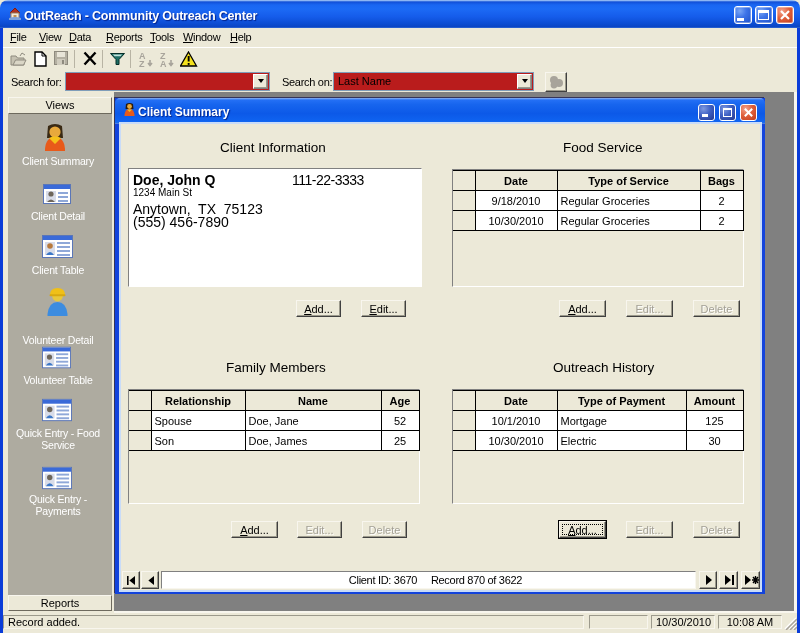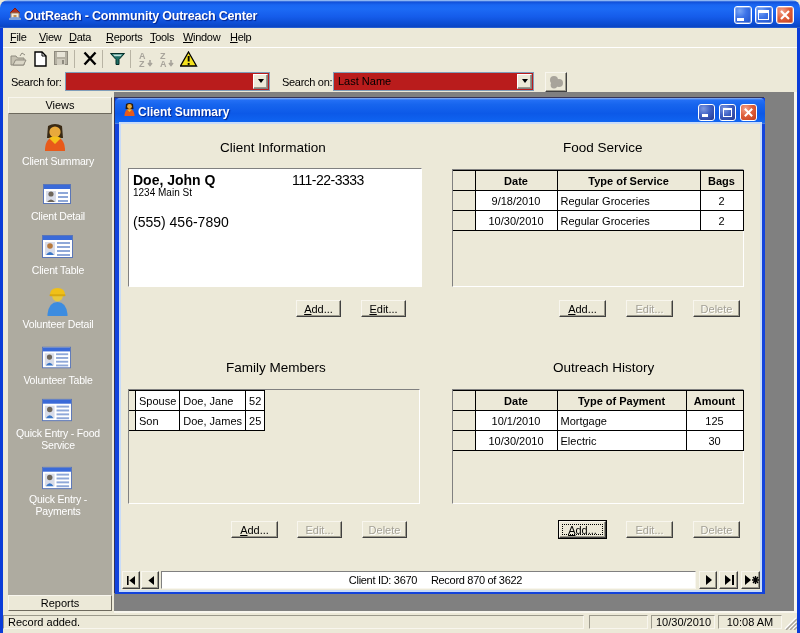--- a/index.html
+++ b/index.html
@@ -175,21 +175,21 @@
     <rect x="15" y="15" width="13" height="2" fill="#8FA8D8"></rect>
     <rect x="15" y="19" width="13" height="2" fill="#8FA8D8"></rect>
 </svg>
 <div class="slab" style="top:265px">Client Table</div>
 <svg class="abs" style="left:45px;top:287px" width="25" height="30" viewBox="0 0 25 30">
   <circle cx="12.5" cy="9" r="5.4" fill="#E8C83C"></circle>
   <path d="M5 8 Q5 1 12.5 1 Q20 1 20 8 Z" fill="#F0C018"></path>
   <rect x="4.5" y="7.2" width="16" height="2" rx="1" fill="#D8A810"></rect>
   <path d="M12.5 15 Q21 15 22.5 27 L22.5 29 L2.5 29 L2.5 27 Q4 15 12.5 15 Z" fill="#3C8CE0"></path>
 </svg>
-<div class="slab" style="top:319px">Volunteer Detail</div>
+<div class="slab" style="top:335px">Volunteer Detail</div>
 <svg class="abs" style="left:42px;top:346px" width="29" height="23" viewBox="0 0 31 23">
   <rect x="0.5" y="0.5" width="30" height="22" fill="#fff" stroke="#5A76B8"></rect>
   <rect x="1" y="1" width="29" height="4" fill="#3A6AD8"></rect>
   <rect x="3" y="7" width="10" height="13" fill="#D8DCE8"></rect>
   <circle cx="8" cy="11" r="2.8" fill="#6E665A"></circle>
   <path d="M4 20 Q8 14 12 20 Z" fill="#3C78C8"></path>
   <rect x="15" y="7" width="13" height="2" fill="#8FA8D8"></rect>
     <rect x="15" y="11" width="13" height="2" fill="#8FA8D8"></rect>
     <rect x="15" y="15" width="13" height="2" fill="#8FA8D8"></rect>
     <rect x="15" y="19" width="13" height="2" fill="#8FA8D8"></rect>
@@ -242,20 +242,21 @@
 </div>
 
 <div class="abs head" style="left:220px;top:140px">Client Information</div>
 <div class="abs head" style="left:563px;top:140px">Food Service</div>
 <div class="abs head" style="left:226px;top:360px">Family Members</div>
 <div class="abs head" style="left:553px;top:360px">Outreach History</div>
 <div class="abs sunk" style="left:128px;top:168px;width:294px;height:119px;background:#fff">
   <div style="position:absolute;left:4px;top:3px;font-size:14px;font-weight:bold">Doe, John Q</div>
   <div style="position:absolute;left:163px;top:3px;font-size:14px;letter-spacing:-0.5px">111-22-3333</div>
   <div style="position:absolute;left:4px;top:18px;font-size:10px">1234 Main St</div>
+  <div style="position:absolute;left:4px;top:32px;font-size:14px">Anytown,&nbsp; TX&nbsp; 75123</div>
   <div style="position:absolute;left:4px;top:45px;font-size:14px">(555) 456-7890</div>
 </div>
 <div class="abs btn" style="left:296px;top:300px;width:45px"><u>A</u>dd...</div>
 <div class="abs btn" style="left:361px;top:300px;width:45px"><u>E</u>dit...</div>
 
 <div class="abs sunk" style="left:452px;top:169px;width:292px;height:118px"></div>
 <table class="gridtbl" style="left:453px;top:170px">
 <tbody>
       <tr>
         <td class="sel" style="width:22px"></td>
@@ -277,25 +278,31 @@
       </tr>
 </tbody>
   </table>
 <div class="abs btn" style="left:559px;top:300px;width:47px"><u>A</u>dd...</div>
 <div class="abs btn dis" style="left:626px;top:300px;width:47px">Edit...</div>
 <div class="abs btn dis" style="left:693px;top:300px;width:47px">Delete</div>
 
 <div class="abs sunk" style="left:128px;top:389px;width:292px;height:115px"></div>
 <table class="gridtbl" style="left:129px;top:390px">
 <tbody>
+      <tr>
+        <td class="sel" style="width:22px"></td>
+        <td class="hdr" style="width:94px">Relationship</td>
+        <td class="hdr" style="width:136px">Name</td>
+        <td class="hdr" style="width:38px">Age</td>
+      </tr>
 <tr>
         <td class="sel"></td>
         <td class="w">Spouse</td>
         <td class="w">Doe, Jane</td>
-        <td class="w" style="text-align:left">52</td>
+        <td class="w" style="text-align:center">52</td>
       </tr>
 <tr>
         <td class="sel"></td>
         <td class="w">Son</td>
         <td class="w">Doe, James</td>
         <td class="w" style="text-align:center">25</td>
       </tr>
 </tbody>
   </table>
 <div class="abs btn" style="left:231px;top:521px;width:47px"><u>A</u>dd...</div>

